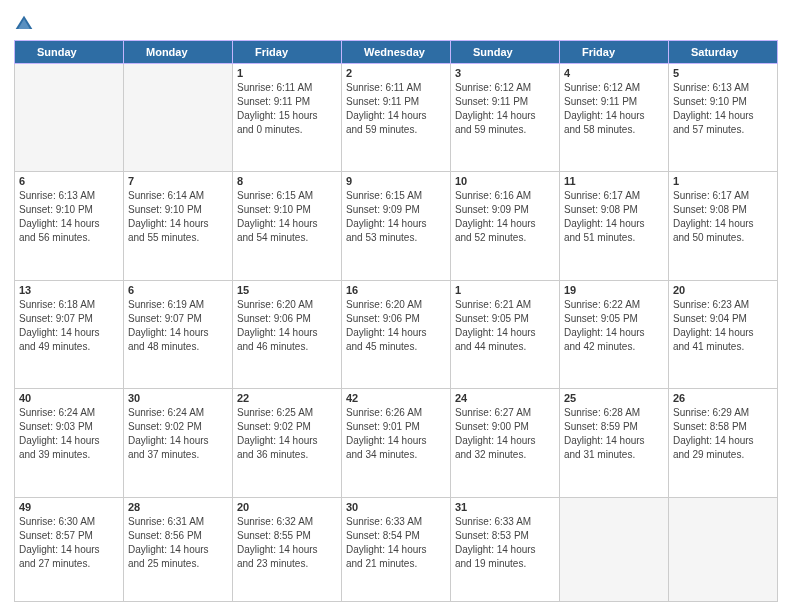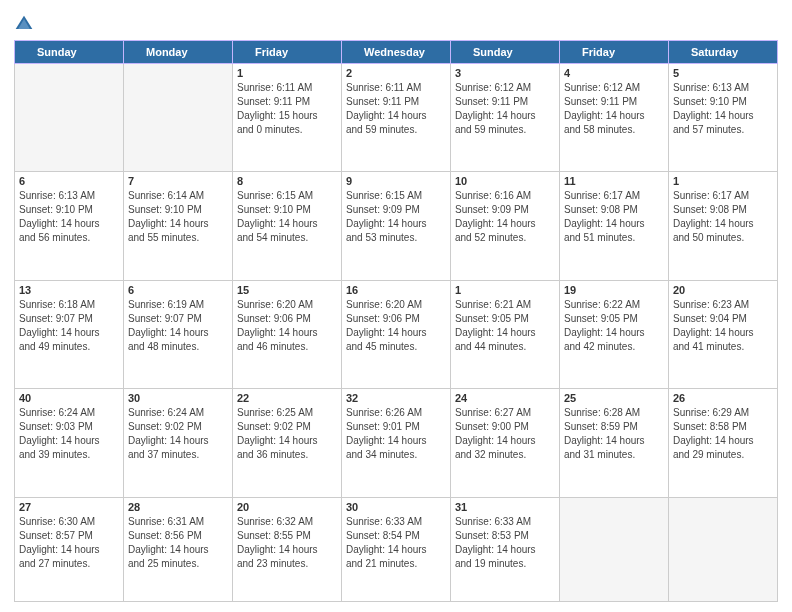--- a/index.html
+++ b/index.html
@@ -228,39 +228,39 @@
           </td>
           <td>
             <div class="day-num">30</div>
             <div class="day-detail">Sunrise: 6:24 AM<br>Sunset: 9:02 PM<br>Daylight: 14 hours and 37 minutes.</div>
           </td>
           <td>
             <div class="day-num">22</div>
             <div class="day-detail">Sunrise: 6:25 AM<br>Sunset: 9:02 PM<br>Daylight: 14 hours and 36 minutes.</div>
           </td>
           <td>
-            <div class="day-num">32</div>
+            <div class="day-num">42</div>
             <div class="day-detail">Sunrise: 6:26 AM<br>Sunset: 9:01 PM<br>Daylight: 14 hours and 34 minutes.</div>
           </td>
           <td>
             <div class="day-num">24</div>
             <div class="day-detail">Sunrise: 6:27 AM<br>Sunset: 9:00 PM<br>Daylight: 14 hours and 32 minutes.</div>
           </td>
           <td>
             <div class="day-num">25</div>
             <div class="day-detail">Sunrise: 6:28 AM<br>Sunset: 8:59 PM<br>Daylight: 14 hours and 31 minutes.</div>
           </td>
           <td>
             <div class="day-num">26</div>
             <div class="day-detail">Sunrise: 6:29 AM<br>Sunset: 8:58 PM<br>Daylight: 14 hours and 29 minutes.</div>
           </td>
         </tr>
         <tr>
           <td>
-            <div class="day-num">27</div>
+            <div class="day-num">49</div>
             <div class="day-detail">Sunrise: 6:30 AM<br>Sunset: 8:57 PM<br>Daylight: 14 hours and 27 minutes.</div>
           </td>
           <td>
             <div class="day-num">28</div>
             <div class="day-detail">Sunrise: 6:31 AM<br>Sunset: 8:56 PM<br>Daylight: 14 hours and 25 minutes.</div>
           </td>
           <td>
             <div class="day-num">20</div>
             <div class="day-detail">Sunrise: 6:32 AM<br>Sunset: 8:55 PM<br>Daylight: 14 hours and 23 minutes.</div>
           </td>

